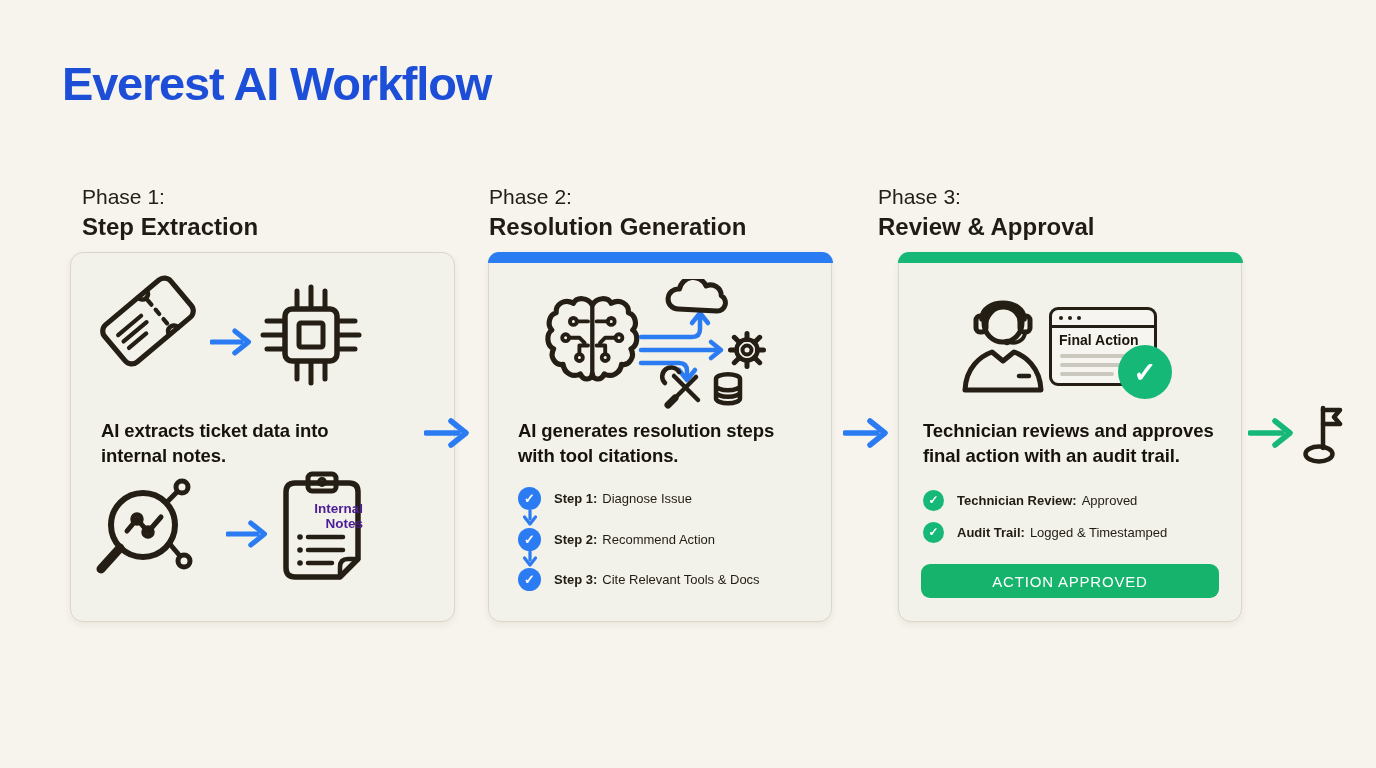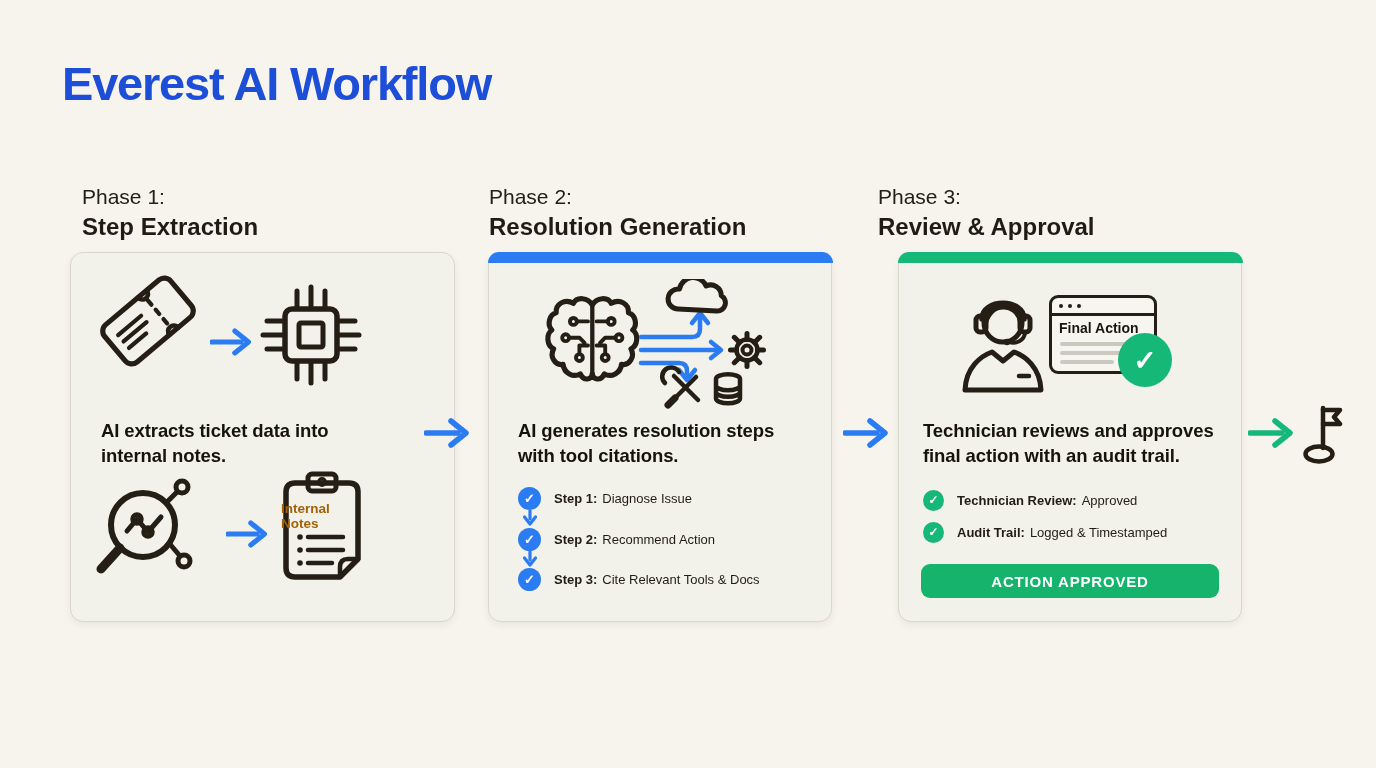--- a/index.html
+++ b/index.html
@@ -40,25 +40,25 @@
   .win-bar{height:15px;border-bottom:3.5px solid #241e14;display:flex;
     align-items:center;padding-left:7px;gap:5px;}
   .win-dot{width:4px;height:4px;border-radius:50%;background:#241e14;}
   .win-label{font-size:14px;font-weight:700;color:#1a150d;padding:4px 7px 1px;white-space:nowrap;}
   .win-line{height:4px;background:#cbc8bf;border-radius:2px;margin:5px 8px 0;}
   .win-check{position:absolute;right:-18px;bottom:-16px;width:54px;height:54px;
     border-radius:50%;background:#16b878;color:#fff;display:flex;align-items:center;
     justify-content:center;font-size:28px;font-weight:700;}
 
   .clipboard{position:absolute;width:90px;height:122px;}
-  .clip-label{position:absolute;left:4px;right:4px;top:30px;text-align:left;
-    font-size:13.5px;font-weight:700;line-height:1.12;color:#a16207;}
+  .clip-label{position:absolute;left:4px;right:4px;top:30px;text-align:right;
+    font-size:13.5px;font-weight:700;line-height:1.12;color:#4c1d95;}
 
   .approve-btn{position:absolute;background:#16b36c;color:#fff;font-family:inherit;
-    font-weight:700;font-size:15px;letter-spacing:0.8px;border:none;border-radius:9px;
+    font-weight:400;font-size:15px;letter-spacing:0.8px;border:none;border-radius:9px;
     display:flex;align-items:center;justify-content:center;cursor:pointer;}
 
   svg{display:block;}
   .ink{stroke:#241e14;fill:none;stroke-linecap:round;stroke-linejoin:round;}
   .blu{stroke:#2b7cf2;fill:none;stroke-linecap:round;stroke-linejoin:round;}
   .grn{stroke:#16b878;fill:none;stroke-linecap:round;stroke-linejoin:round;}
 </style>
 </head>
 <body>
 
@@ -243,21 +243,21 @@
         <circle class="ink" cx="46" cy="34" r="19" stroke-width="5"></circle>
         <path class="ink" stroke-width="4.5" d="M29,33 Q35,15 52,19 Q61,22 63,32"></path>
         <path class="ink" stroke-width="5.5" d="M25,30 C25,9 67,9 67,30"></path>
         <rect class="ink" x="19" y="27" width="10" height="16" rx="4" stroke-width="5"></rect>
         <rect class="ink" x="63" y="27" width="10" height="16" rx="4" stroke-width="5"></rect>
         <path class="ink" stroke-width="4" d="M68,44 C67,52 59,55 52,53"></path>
         <circle cx="50" cy="53" r="3.2" fill="#241e14"></circle>
       </svg>
     </div>
 
-    <div class="window" style="left:150px;top:42px;">
+    <div class="window" style="left:150px;top:54px;">
       <div class="win-bar">
         <span class="win-dot"></span>
         <span class="win-dot"></span>
         <span class="win-dot"></span>
       </div>
       <div class="win-label">Final Action</div>
       <div class="win-line" style="width:72px;"></div>
       <div class="win-line" style="width:72px;"></div>
       <div class="win-line" style="width:54px;"></div>
       <div class="win-check">✓</div>

